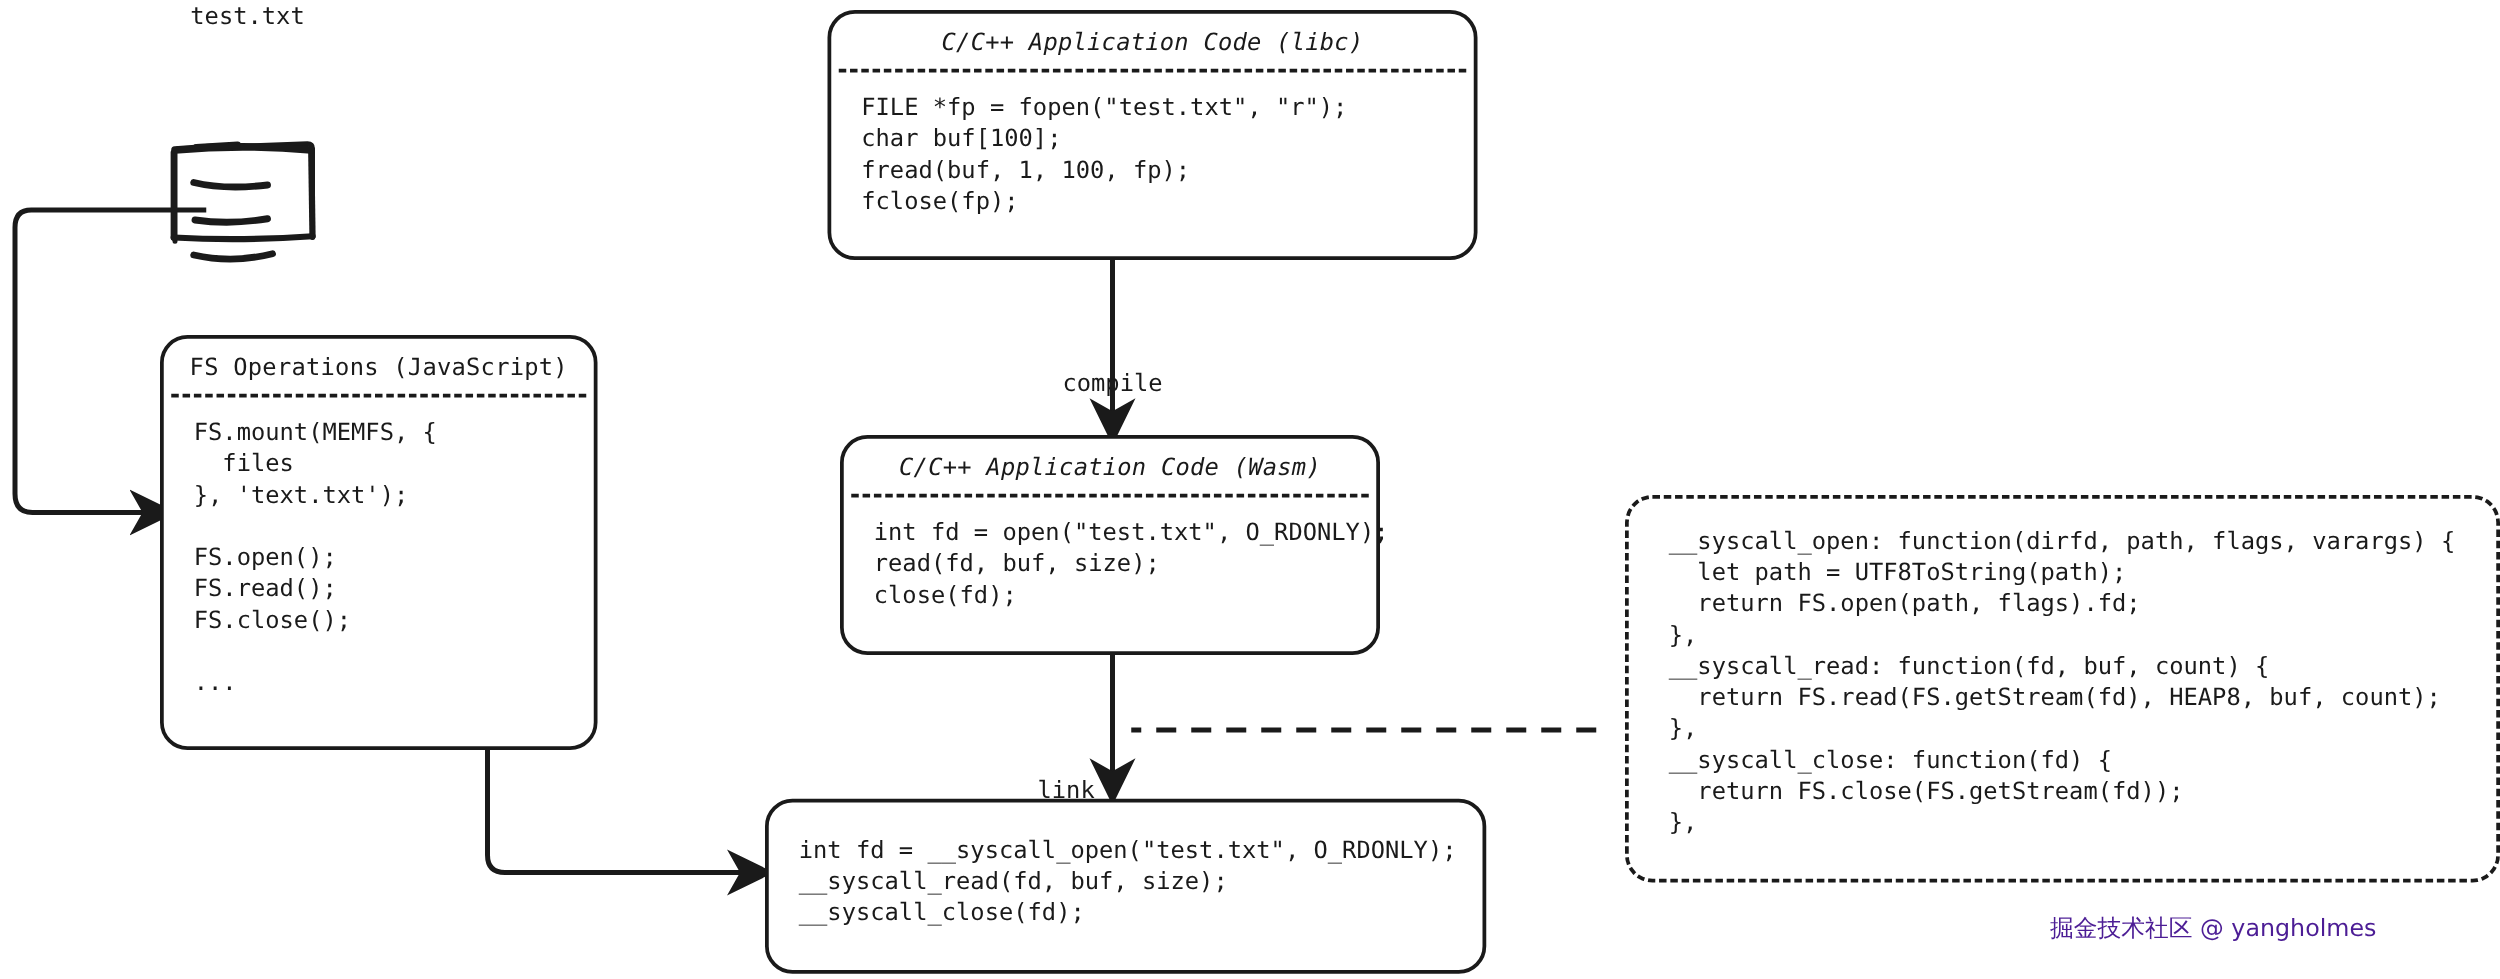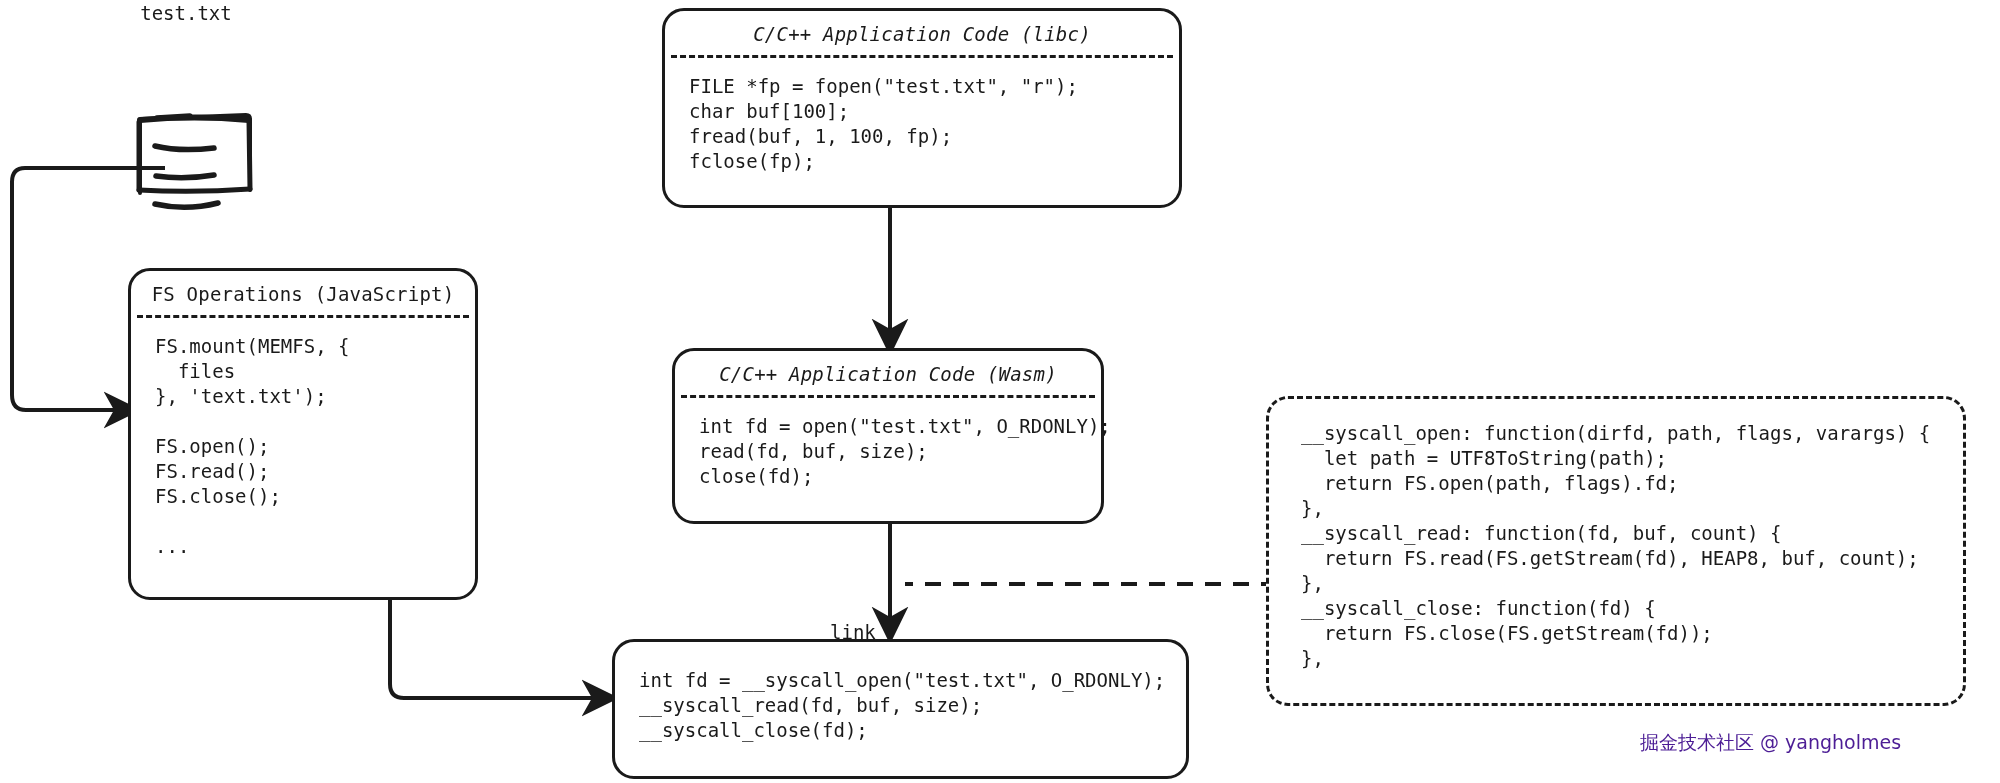--- a/index.html
+++ b/index.html
@@ -119,31 +119,35 @@
 
     <g>
       <path d="M1277,584 L905,584" fill="none" stroke="#1a1a1a" stroke-width="4" stroke-dasharray="16 12" stroke-linecap="butt"></path>
     </g>
 
     <g>
       <path d="M390,600 L390,684 Q390,698 404,698 L600,698" fill="none" stroke="#1a1a1a" stroke-width="4" stroke-linejoin="round" marker-end="url(#arrowheadFat)"></path>
     </g>
   </svg>
 
-  <div class="file-label" style="left:106px; top:2px; width:160px;">test.txt</div>
+  <div class="file-label" style="left:118px; top:2px; width:160px;">test.txt</div>
 
   <div class="box" style="left:662px; top:8px; width:520px; height:200px;">
     <div class="box-title">C/C++ Application Code (libc)</div>
     <div class="divider"></div>
     <div class="code">FILE *fp = fopen("test.txt", "r");
 char buf[100];
 fread(buf, 1, 100, fp);
 fclose(fp);</div>
   </div>
 
+  <div class="edge-label" style="left:740px; top:245px; width:300px;">
+    <div>compile</div>
+    <div>libc -&gt; syscalls</div>
+  </div>
 
   <div class="box" style="left:672px; top:348px; width:432px; height:176px;">
     <div class="box-title">C/C++ Application Code (Wasm)</div>
     <div class="divider"></div>
     <div class="code">int fd = open("test.txt", O_RDONLY);
 read(fd, buf, size);
 close(fd);</div>
   </div>
 
   <div class="box" style="left:128px; top:268px; width:350px; height:332px;">
@@ -163,21 +167,21 @@
   <div class="edge-label" style="left:830px; top:570px; width:70px; text-align:left;">
     <div>link</div>
   </div>
 
   <div class="box" style="left:612px; top:639px; width:577px; height:140px;">
     <div class="code" style="padding-top:26px;">int fd = __syscall_open("test.txt", O_RDONLY);
 __syscall_read(fd, buf, size);
 __syscall_close(fd);</div>
   </div>
 
-  <div class="dashed-box" style="left:1266px; top:396px; width:700px; height:310px;">
+  <div class="dashed-box" style="left:1300px; top:396px; width:700px; height:310px;">
     <div class="code" style="padding:22px 10px 10px 32px;">__syscall_open: function(dirfd, path, flags, varargs) {
   let path = UTF8ToString(path);
   return FS.open(path, flags).fd;
 },
 __syscall_read: function(fd, buf, count) {
   return FS.read(FS.getStream(fd), HEAP8, buf, count);
 },
 __syscall_close: function(fd) {
   return FS.close(FS.getStream(fd));
 },</div>

